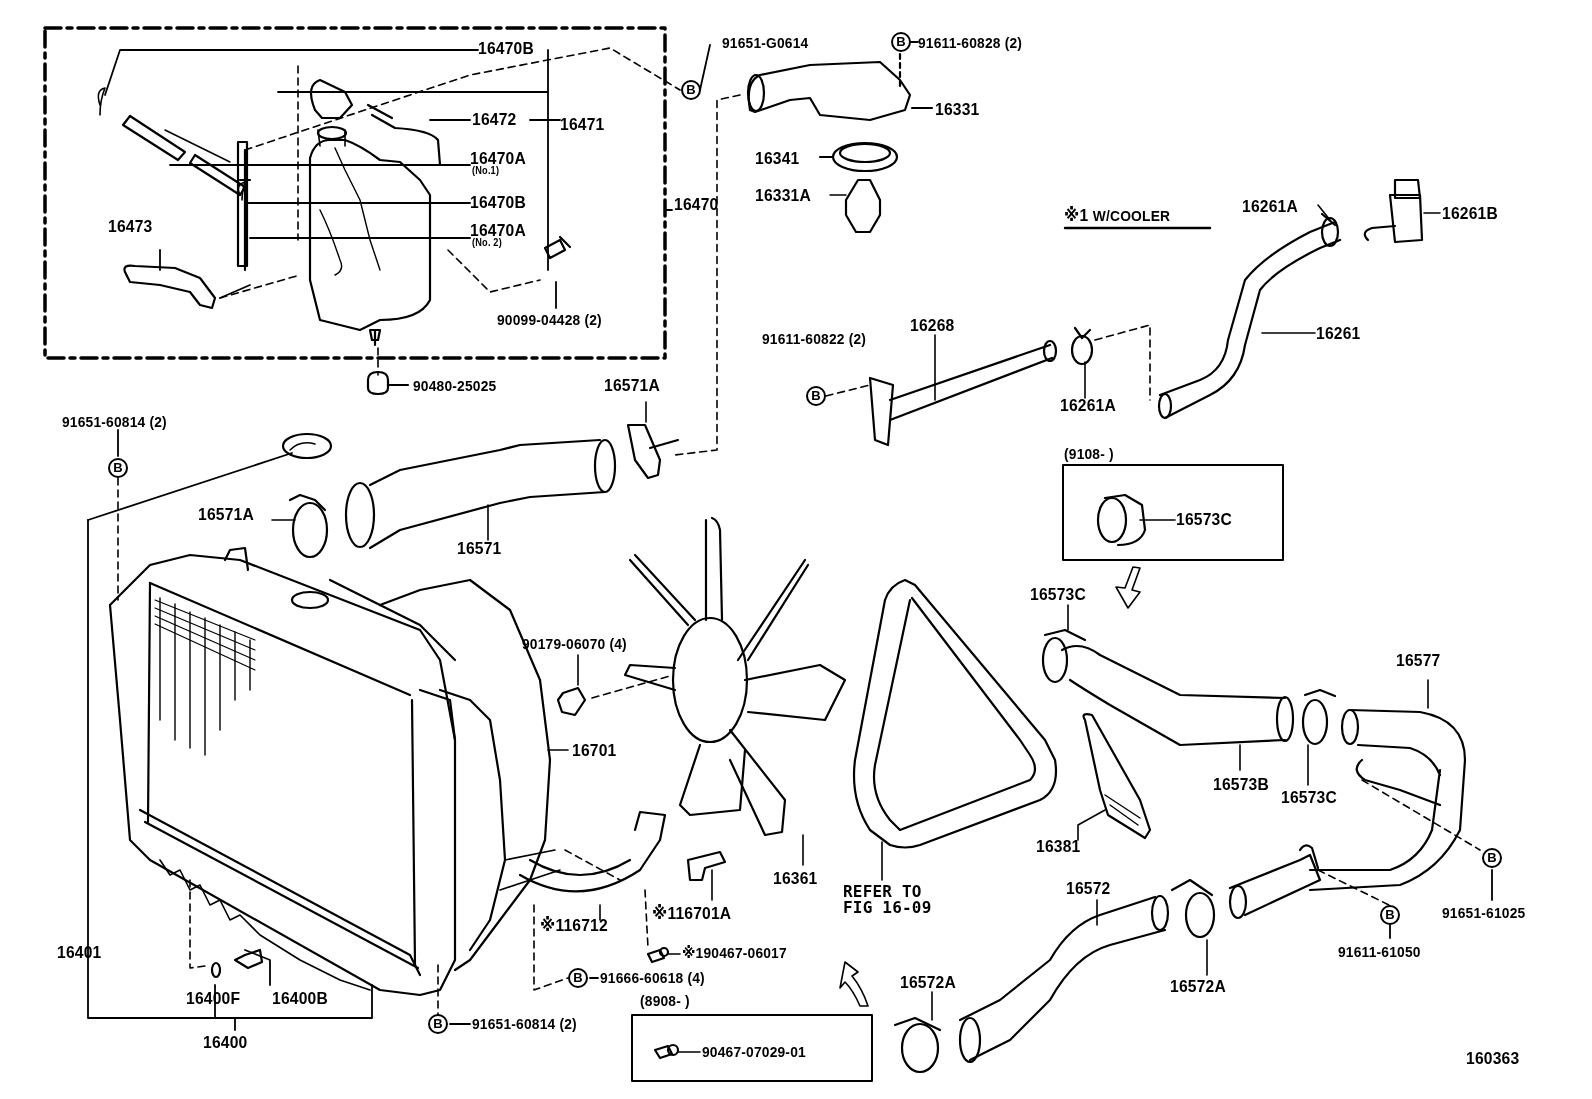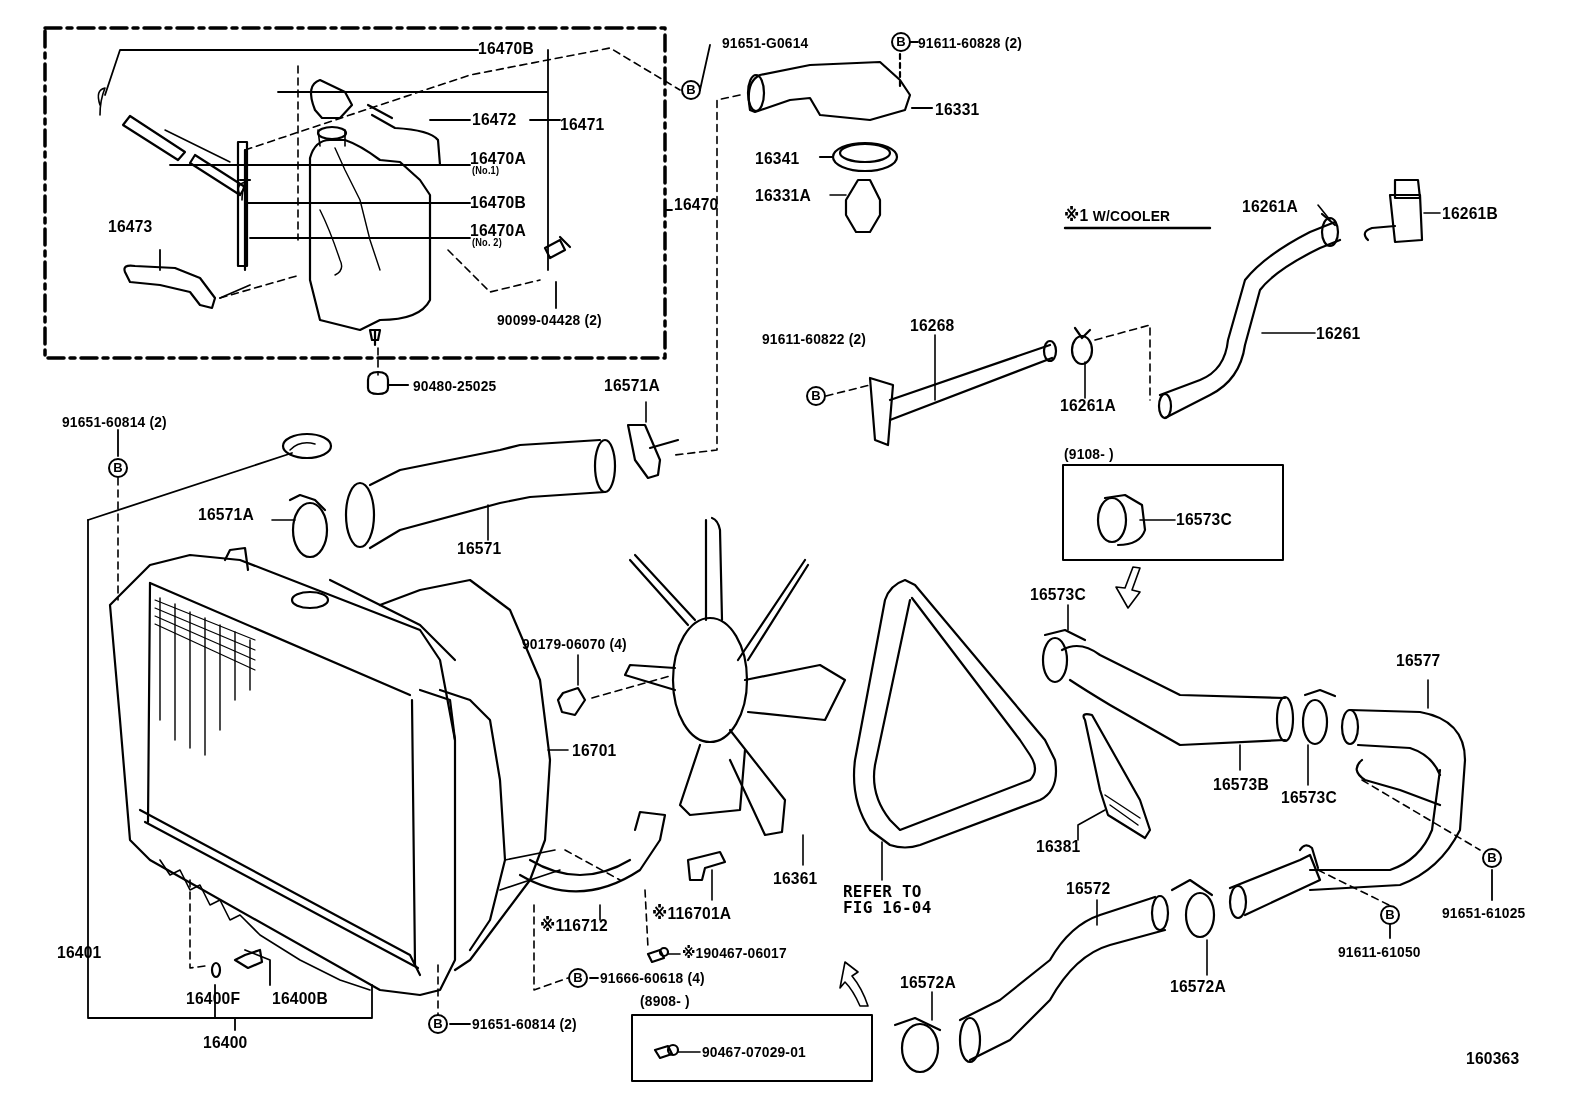--- a/index.html
+++ b/index.html
@@ -367,21 +367,21 @@
 <div class="lbl" style="left:1030px;top:586px;">16573C</div>
 <div class="lbl" style="left:1396px;top:652px;">16577</div>
 <div class="lbl" style="left:1213px;top:776px;">16573B</div>
 <div class="lbl" style="left:1281px;top:789px;">16573C</div>
 <div class="lbl" style="left:1036px;top:838px;">16381</div>
 
 <div class="lbl sm" style="left:522px;top:636px;">90179-06070 (4)</div>
 <div class="lbl" style="left:572px;top:742px;">16701</div>
 <div class="lbl" style="left:773px;top:870px;">16361</div>
 <div class="lbl mono" style="left:843px;top:884px;">REFER TO</div>
-<div class="lbl mono" style="left:843px;top:900px;">FIG 16-04</div>
+<div class="lbl mono" style="left:843px;top:900px;">FIG 16-09</div>
 <div class="lbl" style="left:540px;top:917px;">※116712</div>
 <div class="lbl" style="left:652px;top:905px;">※116701A</div>
 <div class="lbl sm" style="left:682px;top:945px;">※190467-06017</div>
 <div class="lbl sm" style="left:600px;top:970px;">91666-60618 (4)</div>
 <div class="lbl sm" style="left:640px;top:993px;">(8908-        )</div>
 <div class="lbl sm" style="left:702px;top:1044px;">90467-07029-01</div>
 
 <div class="lbl" style="left:57px;top:944px;">16401</div>
 <div class="lbl" style="left:186px;top:990px;">16400F</div>
 <div class="lbl" style="left:272px;top:990px;">16400B</div>

